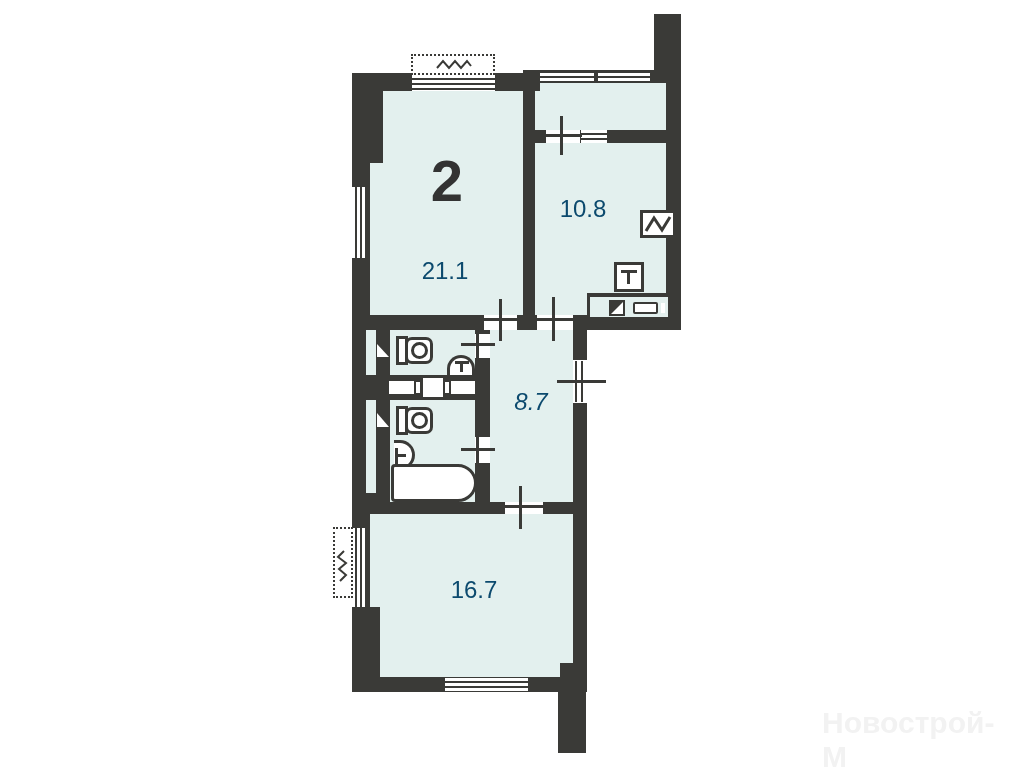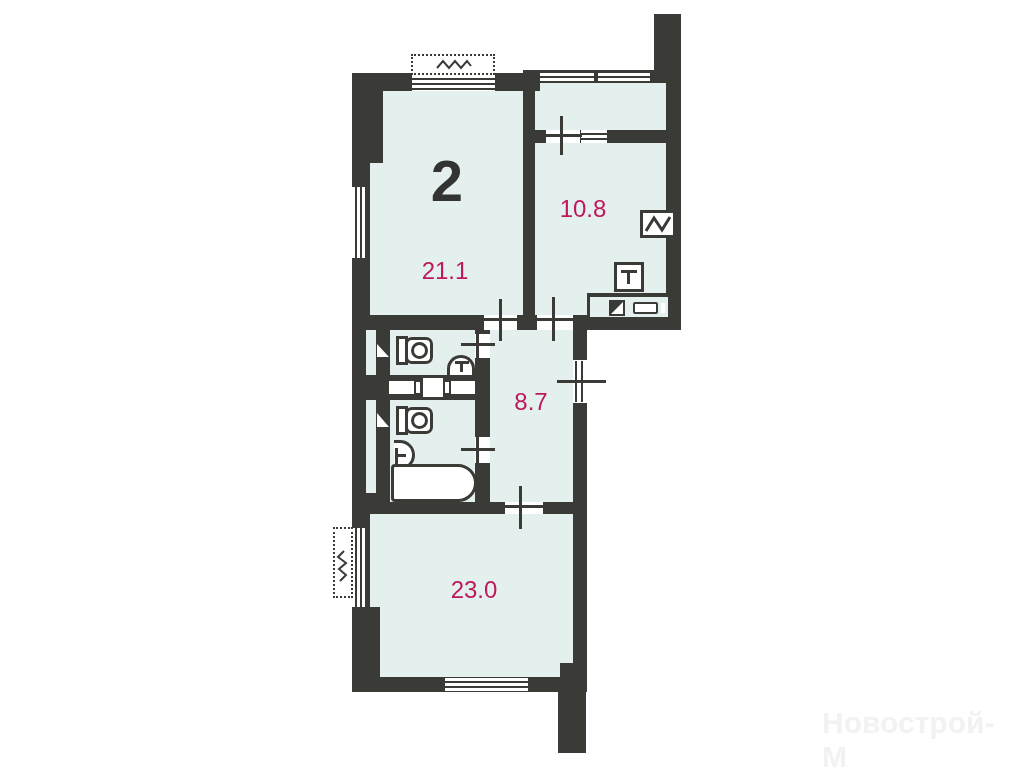--- a/index.html
+++ b/index.html
@@ -10,21 +10,21 @@
   .f   { position:absolute; background:#e3f0ee; }
   .wh  { position:absolute; background:#ffffff; }
   .ln  { position:absolute; background:#3a3a37; }
   .fix { position:absolute; background:#ffffff; border:3px solid #3a3a37; }
   .fix2{ position:absolute; background:#ffffff; border:2px solid #3a3a37; }
   .win-h { position:absolute; background:repeating-linear-gradient(180deg,#ffffff 0 3px,#3a3a37 3px 5px); }
   .win-v { position:absolute; background:repeating-linear-gradient(90deg,#ffffff 0 3px,#3a3a37 3px 5px); }
   .dot { position:absolute; background:#ffffff; border:2px dotted #3a3a37; }
   .wedge { position:absolute; background:#ffffff; clip-path:polygon(0 0,100% 100%,0 100%); }
   .tri { position:absolute; inset:0; background:#3a3a37; clip-path:polygon(0 0,100% 0,0 100%); }
-  .lbl { position:absolute; transform:translate(-50%,-50%); color:#be185d; white-space:nowrap; }
+  .lbl { position:absolute; transform:translate(-50%,-50%); color:#0c4a6e; white-space:nowrap; }
   .area { font-size:24px; }
   .type { font-size:58px; font-weight:bold; color:#333333; }
   .wm { position:absolute; font-weight:bold; font-size:30px; color:#f2f2f2; letter-spacing:0px; }
 </style>
 </head>
 <body>
 
 <div class="screen">
 
   <div class="f" style="left:370px;top:91px;width:153px;height:224px;"></div>
@@ -141,18 +141,18 @@
   </div>
   <div class="dot" style="left:333px;top:527px;width:20px;height:71px;">
     <svg width="16" height="67" viewBox="0 0 16 67">
         <polyline points="9,22 3,28 11,34 4,40 11,46 5,52" fill="none" stroke="#3a3a37" stroke-width="2"></polyline>
       </svg>
   </div>
 
   <div class="lbl type" style="left:447px;top:180px;">2</div>
   <div class="lbl area" style="left:445px;top:271px;">21.1</div>
   <div class="lbl area" style="left:583px;top:209px;">10.8</div>
-  <div class="lbl area" style="left:531px;top:402px;">8.7</div>
-  <div class="lbl area" style="left:474px;top:590px;">23.0</div>
+  <div class="lbl area" style="left:531px;top:402px;font-style:italic;">8.7</div>
+  <div class="lbl area" style="left:474px;top:590px;">16.7</div>
 
   <div class="wm" style="left:822px;top:706px;">Новострой-М</div>
 
 </div>
 
 </body></html>

